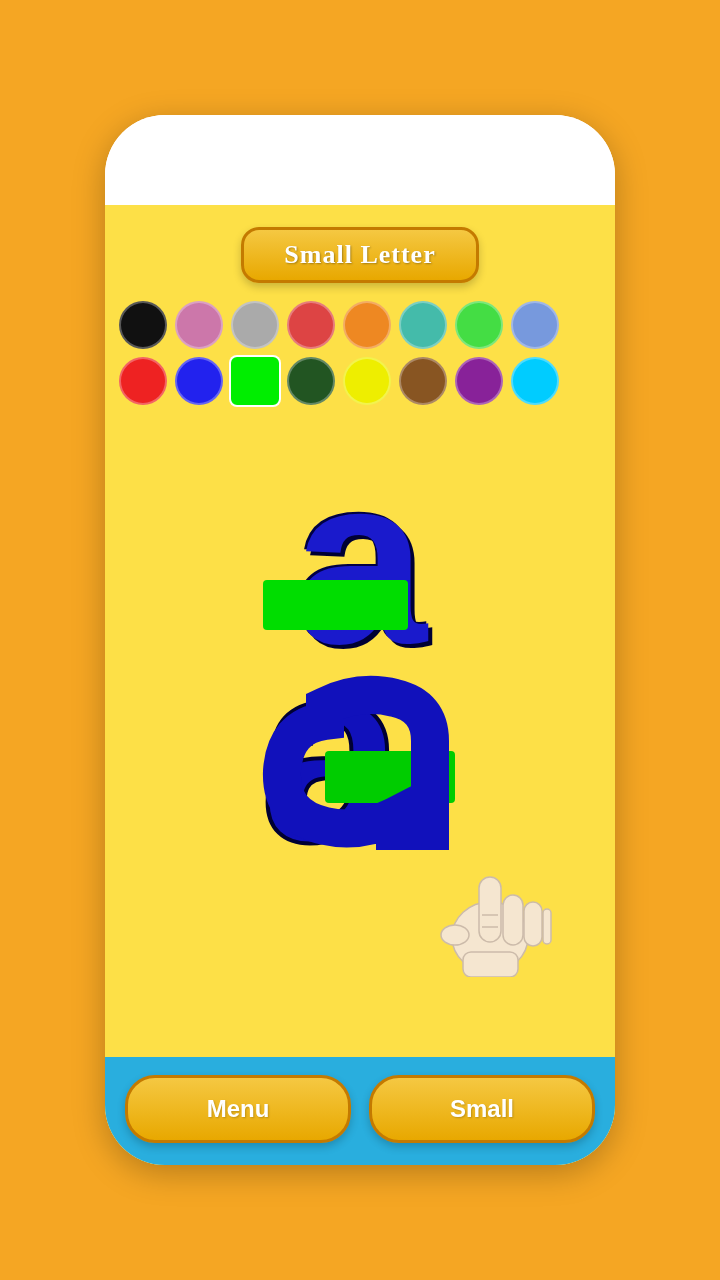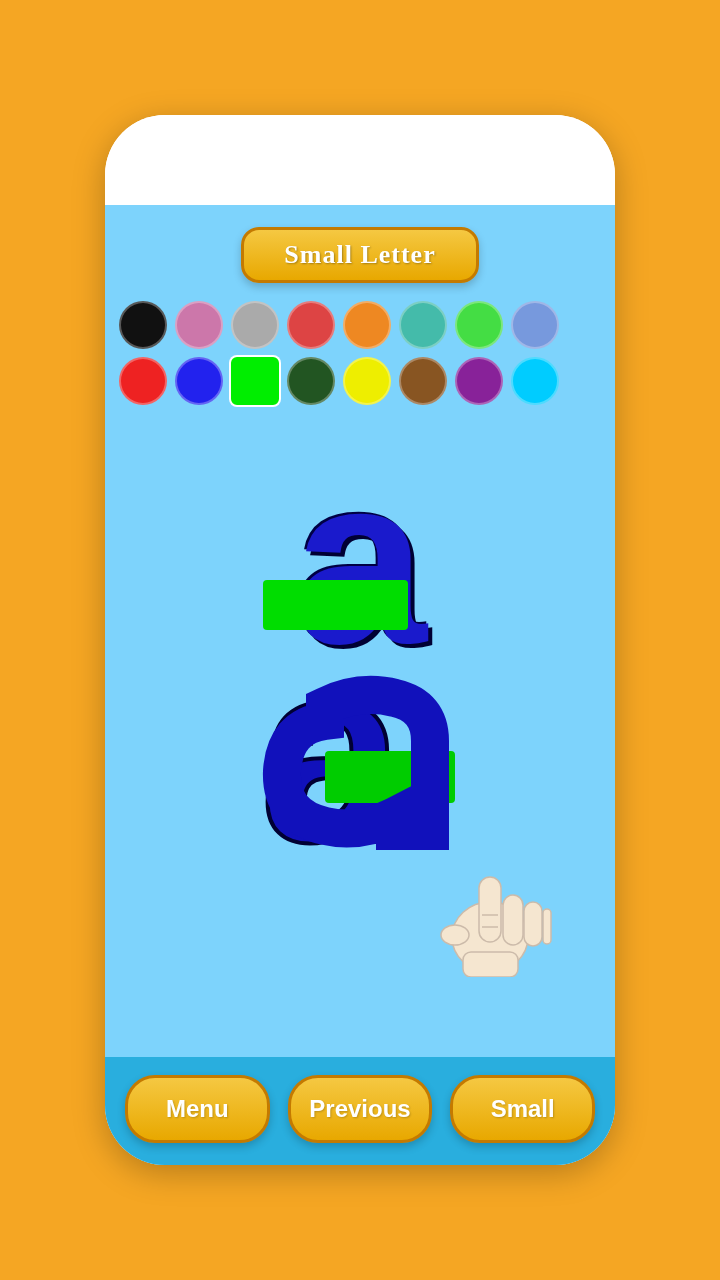--- a/index.html
+++ b/index.html
@@ -27,21 +27,21 @@
     }
     .top-white {
       width: 100%;
       height: 90px;
       background: white;
       flex-shrink: 0;
     }
     .app-area {
       width: 100%;
       flex: 1;
-      background: #7dd3fc;
+      background: #fde047;
       display: flex;
       flex-direction: column;
       align-items: center;
       position: relative;
       overflow: hidden;
     }
     .title-banner {
       margin-top: 22px;
       background: linear-gradient(180deg, #F5C842 0%, #E8A800 100%);
       border: 3px solid #C47A00;
@@ -213,17 +213,16 @@
 
             <line x1="47" y1="68" x2="63" y2="68" stroke="#CCBBAA" stroke-width="1.5"></line>
             <line x1="47" y1="80" x2="63" y2="80" stroke="#CCBBAA" stroke-width="1.5"></line>
           </g>
         </svg>
       </div>
     </div>
 
     <div class="bottom-nav">
       <button class="nav-btn">Menu</button>
-      <button class="nav-btn">Previous</button>
       <button class="nav-btn">Small</button>
     </div>
   </div>
 </div>
 
 </body></html>

